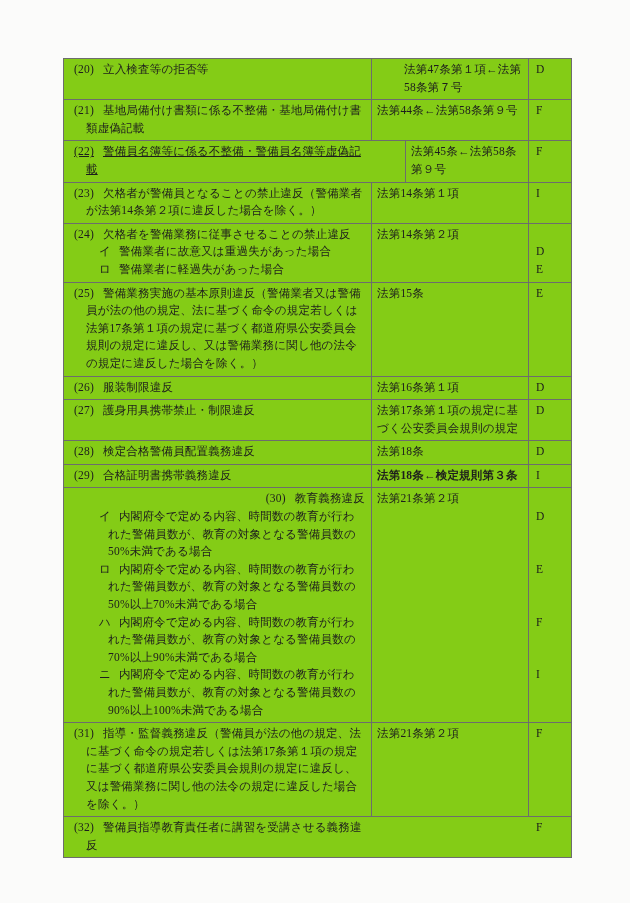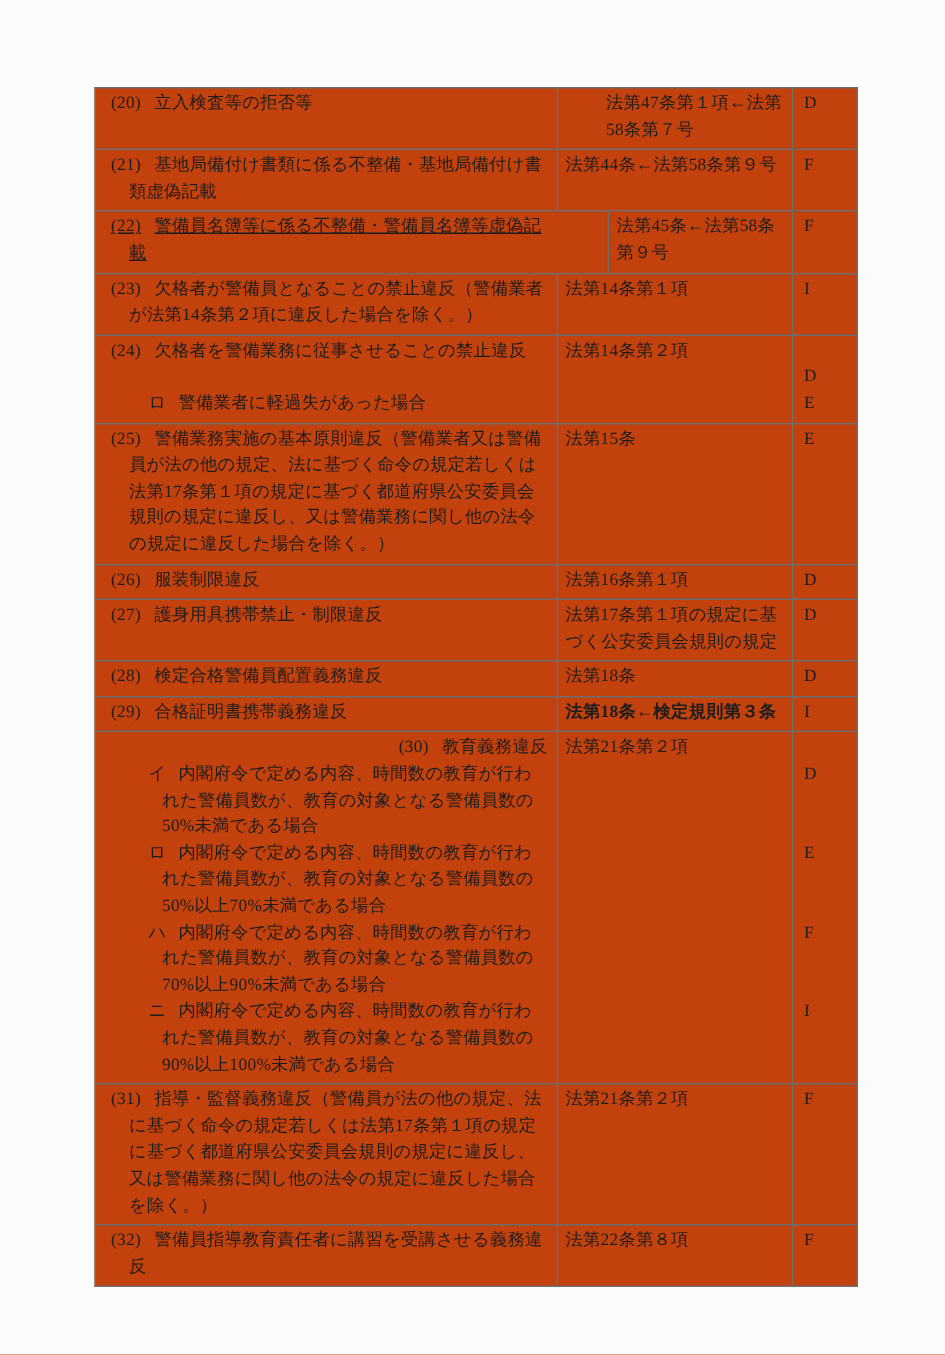--- a/index.html
+++ b/index.html
@@ -20,21 +20,21 @@
     left: 0; top: 0;
     width: 630px; height: 903px;
   }
   .vtable {
     position: absolute;
     left: 63px;
     top: 58px;
     width: 509px;
     box-sizing: border-box;
     border: 1px solid #6d6d6d;
-    background: #c2410c;
+    background: #84cc16;
     font-size: 11.5px;
     line-height: 17.6px;
   }
   .row {
     display: grid;
     grid-template-columns: 307px 158px 1fr;
     border-bottom: 1px solid #6d6d6d;
   }
   .row:last-child {
     border-bottom: none;
@@ -95,20 +95,21 @@
       </div>
       <div class="row">
         <div class="cell desc seg-first seg-last" style="grid-row: 1;"><span class="num">(23)</span>欠格者が警備員となることの禁止違反（警備業者が法第14条第２項に違反した場合を除く。）</div>
         <div class="cell law" style="grid-row: 1 / span 1;">法第14条第１項</div>
         <div class="cell code seg-first seg-last" style="grid-row: 1;">I</div>
       </div>
       <div class="row">
         <div class="cell desc seg-first" style="grid-row: 1;"><span class="num">(24)</span>欠格者を警備業務に従事させることの禁止違反</div>
         <div class="cell law" style="grid-row: 1 / span 3;">法第14条第２項</div>
         <div class="cell code seg-first" style="grid-row: 1;"></div>
+        <div class="cell desc sub" style="grid-row: 2;"><span class="mark">イ</span>警備業者に故意又は重過失があった場合</div>
         <div class="cell code" style="grid-row: 2;">D</div>
         <div class="cell desc sub seg-last" style="grid-row: 3;"><span class="mark">ロ</span>警備業者に軽過失があった場合</div>
         <div class="cell code seg-last" style="grid-row: 3;">E</div>
       </div>
       <div class="row">
         <div class="cell desc seg-first seg-last" style="grid-row: 1;"><span class="num">(25)</span>警備業務実施の基本原則違反（警備業者又は警備員が法の他の規定、法に基づく命令の規定若しくは法第17条第１項の規定に基づく都道府県公安委員会規則の規定に違反し、又は警備業務に関し他の法令の規定に違反した場合を除く。）</div>
         <div class="cell law" style="grid-row: 1 / span 1;">法第15条</div>
         <div class="cell code seg-first seg-last" style="grid-row: 1;">E</div>
       </div>
       <div class="row">
@@ -144,17 +145,16 @@
         <div class="cell desc sub seg-last" style="grid-row: 5;"><span class="mark">ニ</span>内閣府令で定める内容、時間数の教育が行われた警備員数が、教育の対象となる警備員数の90%以上100%未満である場合</div>
         <div class="cell code seg-last" style="grid-row: 5;">I</div>
       </div>
       <div class="row">
         <div class="cell desc seg-first seg-last" style="grid-row: 1;"><span class="num">(31)</span>指導・監督義務違反（警備員が法の他の規定、法に基づく命令の規定若しくは法第17条第１項の規定に基づく都道府県公安委員会規則の規定に違反し、又は警備業務に関し他の法令の規定に違反した場合を除く。）</div>
         <div class="cell law" style="grid-row: 1 / span 1;">法第21条第２項</div>
         <div class="cell code seg-first seg-last" style="grid-row: 1;">F</div>
       </div>
       <div class="row">
         <div class="cell desc seg-first seg-last" style="grid-row: 1;"><span class="num">(32)</span>警備員指導教育責任者に講習を受講させる義務違反</div>
-        <div class="cell law" style="grid-row: 1 / span 1;">法第22条第８項</div>
         <div class="cell code seg-first seg-last" style="grid-row: 1;">F</div>
       </div>
     </div>
 </div>
 
 </body></html>

